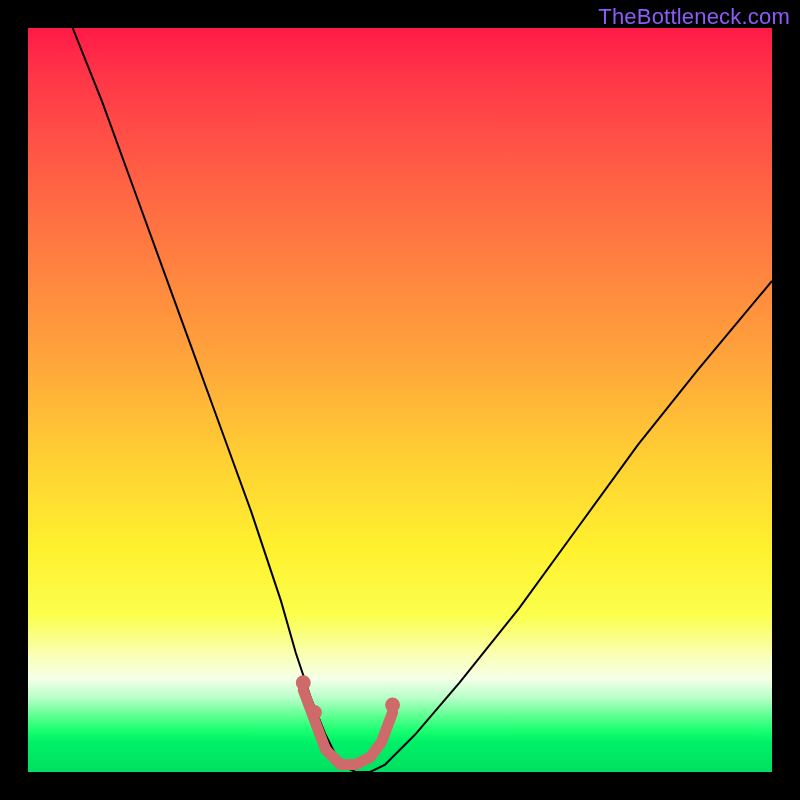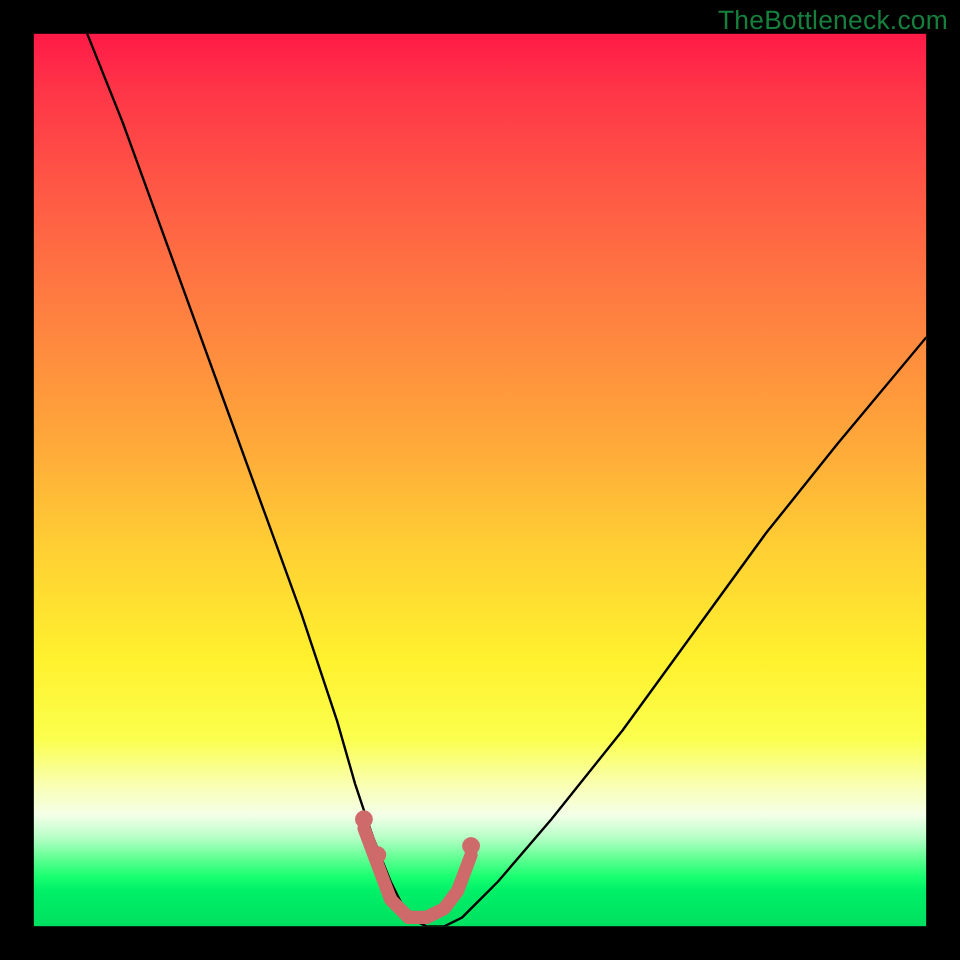--- a/index.html
+++ b/index.html
@@ -57,21 +57,21 @@
     position: absolute;
     left: 0;
     top: 0;
     width: 100%;
     height: 100%;
   }
   .watermark {
     position: absolute;
     top: 4px;
     right: 10px;
-    color: #15803d;
+    color: #8b5cf6;
     font-size: 22px;
     font-weight: 400;
     letter-spacing: 0.2px;
   }
 </style>
 </head>
 <body>
 
 <div class="frame" data-name="chart-frame">
 

